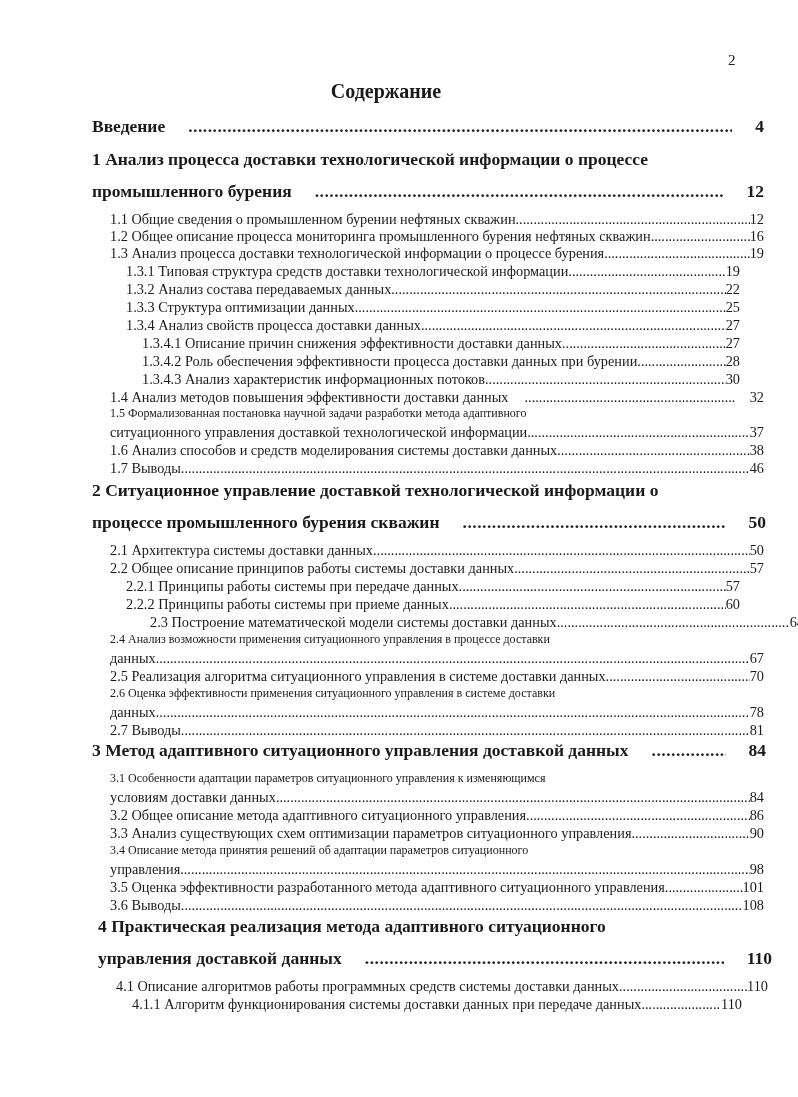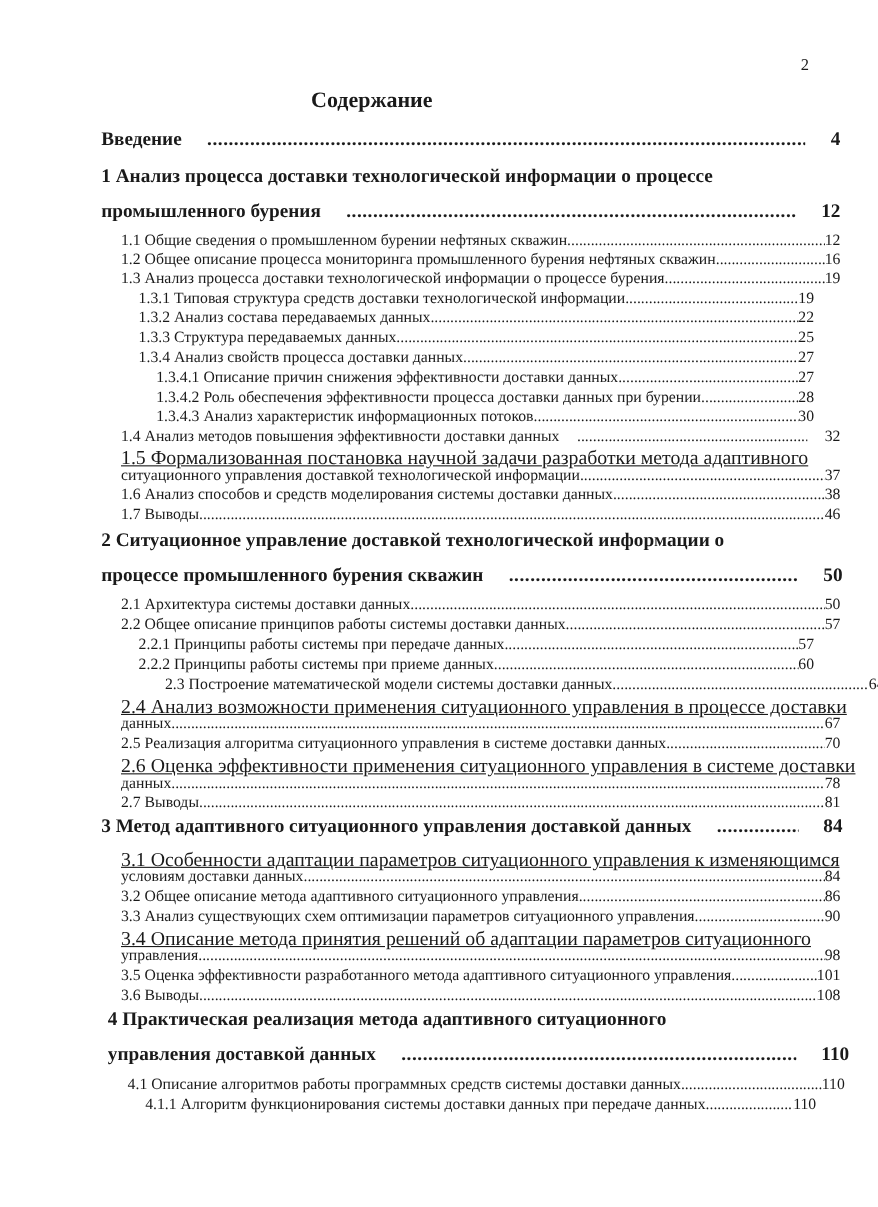--- a/index.html
+++ b/index.html
@@ -1,30 +1,30 @@
 <!DOCTYPE html>
 <html><head>
 <meta charset="utf-8">
 <style>
   html, body { margin: 0; padding: 0; background: #ffffff; }
   body { width: 798px; height: 1097px; position: relative; overflow: hidden;
          font-family: "Liberation Serif", "DejaVu Serif", serif; color: #1a1a1a; }
   .page-num { position: absolute; left: 728px; top: 52px; font-size: 15px; }
   .title { position: absolute; left: 0; width: 676px; top: 80px; text-align: center;
-           font-size: 20px; font-weight: bold; }
+           font-size: 20px; font-weight: bold; padding-left: 48px; }
   .row { position: absolute; display: flex; align-items: baseline; white-space: nowrap; overflow: hidden; }
   .row .t { flex: 0 0 auto; }
   .row .d { flex: 1 1 auto; overflow: hidden; letter-spacing: 0; }
   .row .d::after { content: "........................................................................................................................................................................................................................................................................"; }
   .row .p { flex: 0 0 auto; }
   .h { font-weight: bold; font-size: 17.5px; gap: 23px; }
   .h .d::after { letter-spacing: 0.5px; }
   .s { font-size: 14.3px; }
   .hl { position: absolute; font-weight: bold; font-size: 17.5px; white-space: nowrap; }
-  .sl { position: absolute; font-size: 18px; white-space: nowrap; text-decoration: underline; }
+  .sl { position: absolute; font-size: 12px; white-space: nowrap; }
 </style>
 </head>
 <body>
 
 <div class="page-num">2</div>
 <div class="title">Содержание</div>
 
 <div class="row h" style="left:92px; top:116px; width:672px;">
   <span class="t">Введение</span>
   <span class="d"></span>
@@ -57,21 +57,21 @@
   <span class="t">1.3.1 Типовая структура средств доставки технологической информации</span>
     <span class="d"></span>
     <span class="p">19</span>
 </div>
 <div class="row s" style="left:126px; top:281px; width:614px;">
   <span class="t">1.3.2 Анализ состава передаваемых данных</span>
     <span class="d"></span>
     <span class="p">22</span>
 </div>
 <div class="row s" style="left:126px; top:299px; width:614px;">
-  <span class="t">1.3.3 Структура передаваемых данных</span>
+  <span class="t">1.3.3 Структура оптимизации данных</span>
     <span class="d"></span>
     <span class="p">25</span>
 </div>
 <div class="row s" style="left:126px; top:317px; width:614px;">
   <span class="t">1.3.4 Анализ свойств процесса доставки данных</span>
     <span class="d"></span>
     <span class="p">27</span>
 </div>
 <div class="row s" style="left:142px; top:335px; width:598px;">
   <span class="t">1.3.4.1 Описание причин снижения эффективности доставки данных</span>

